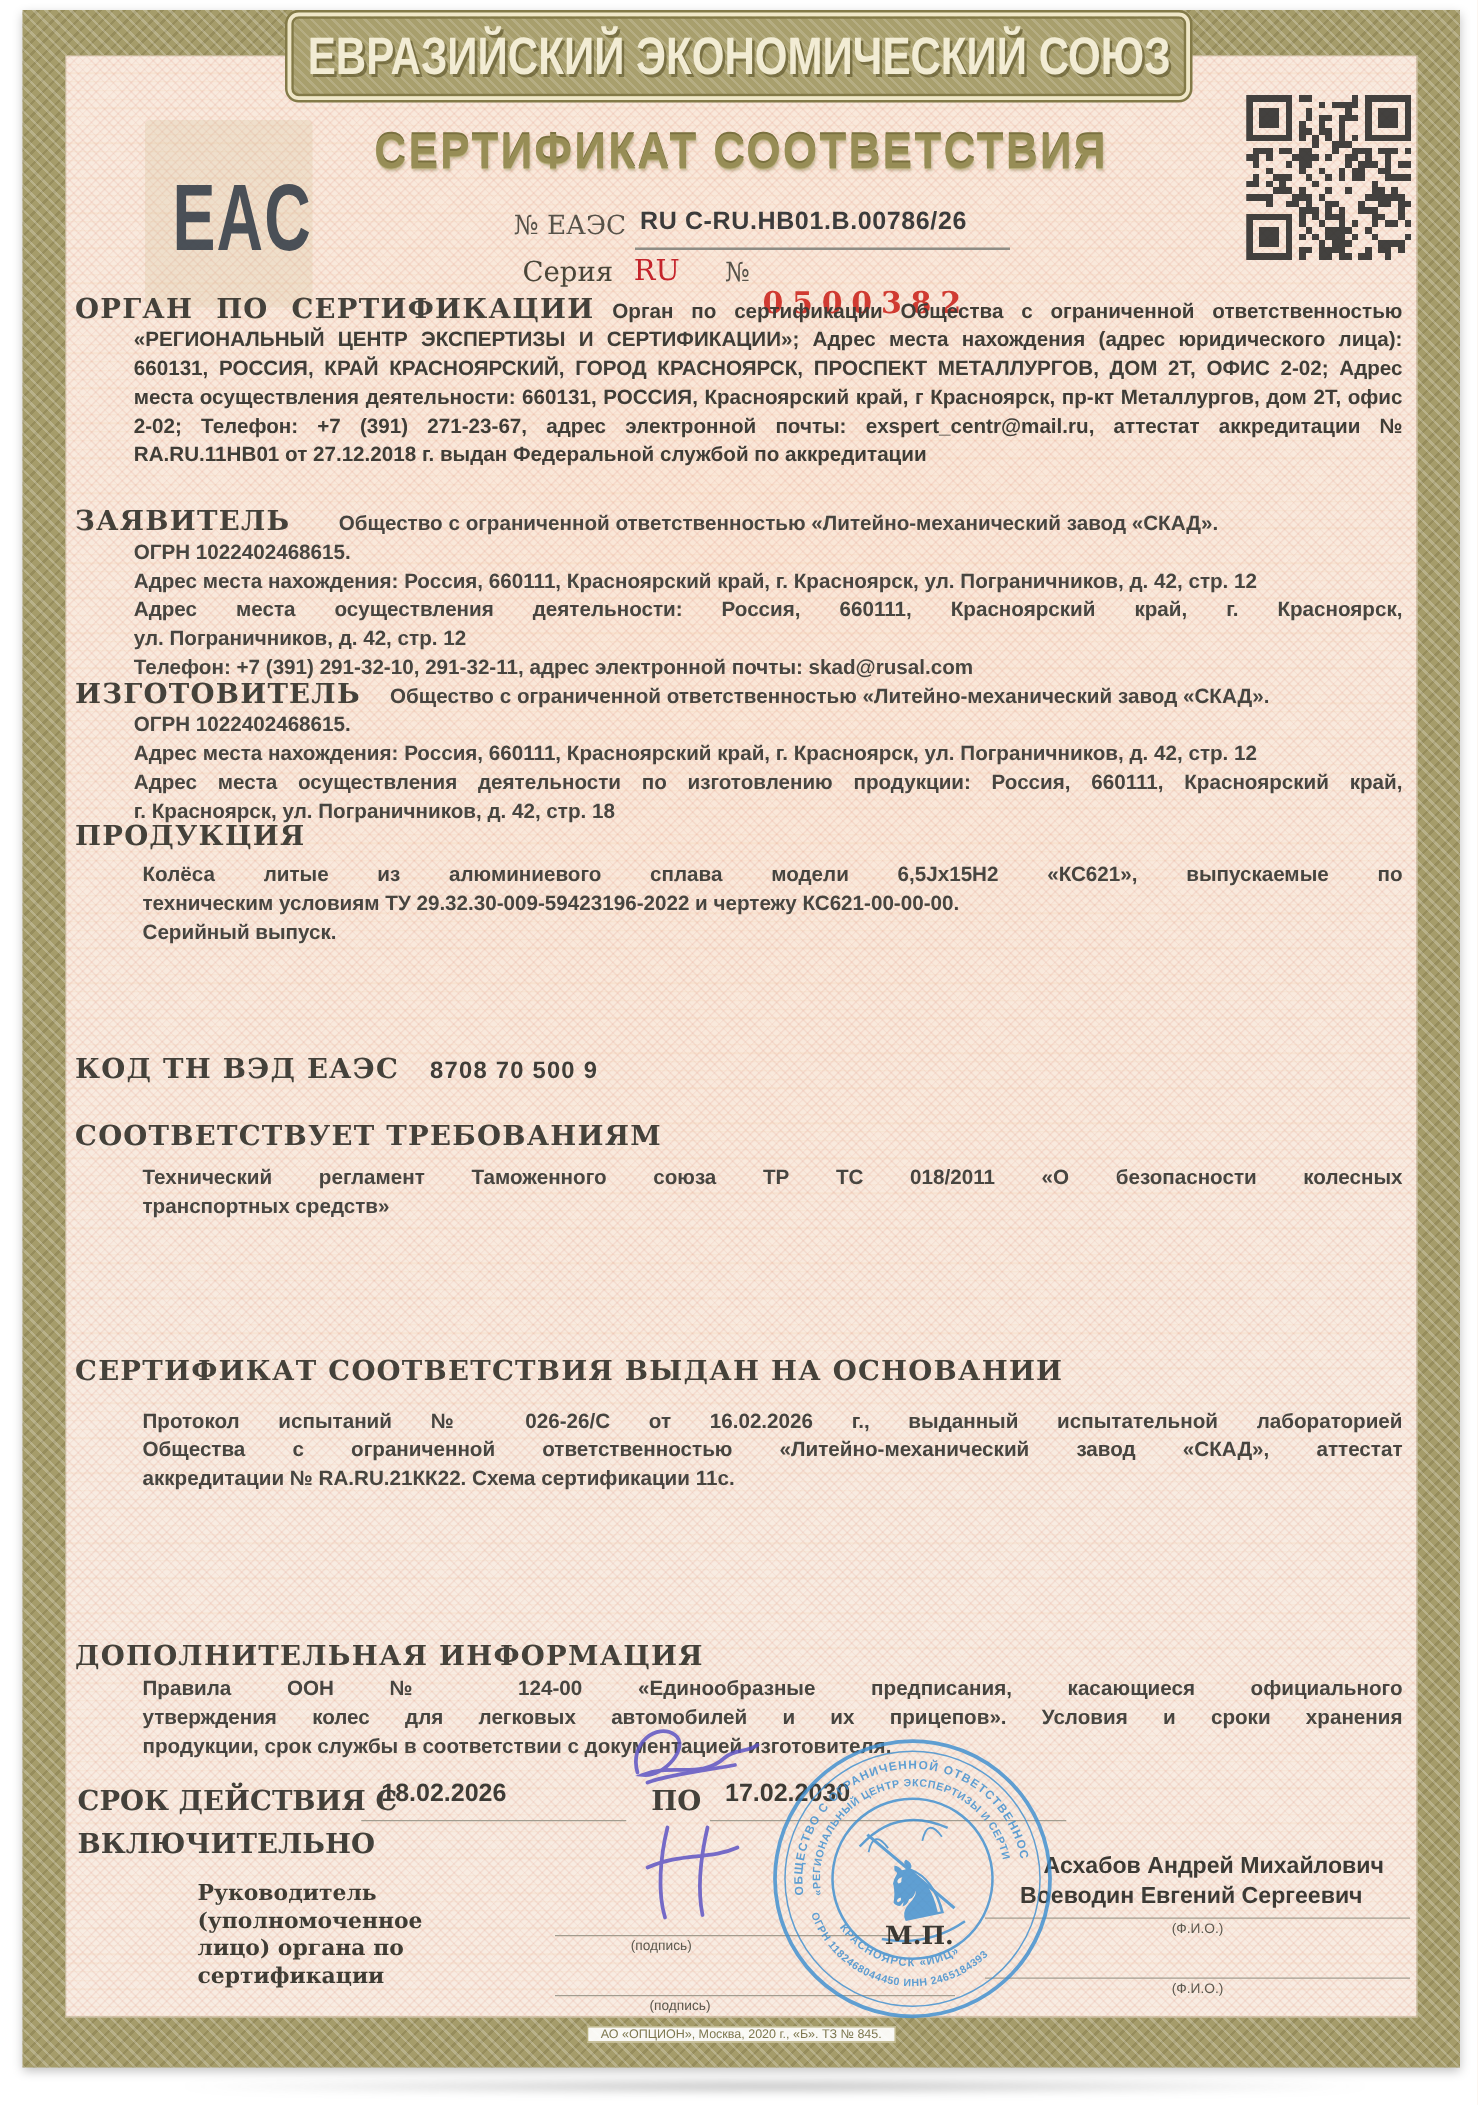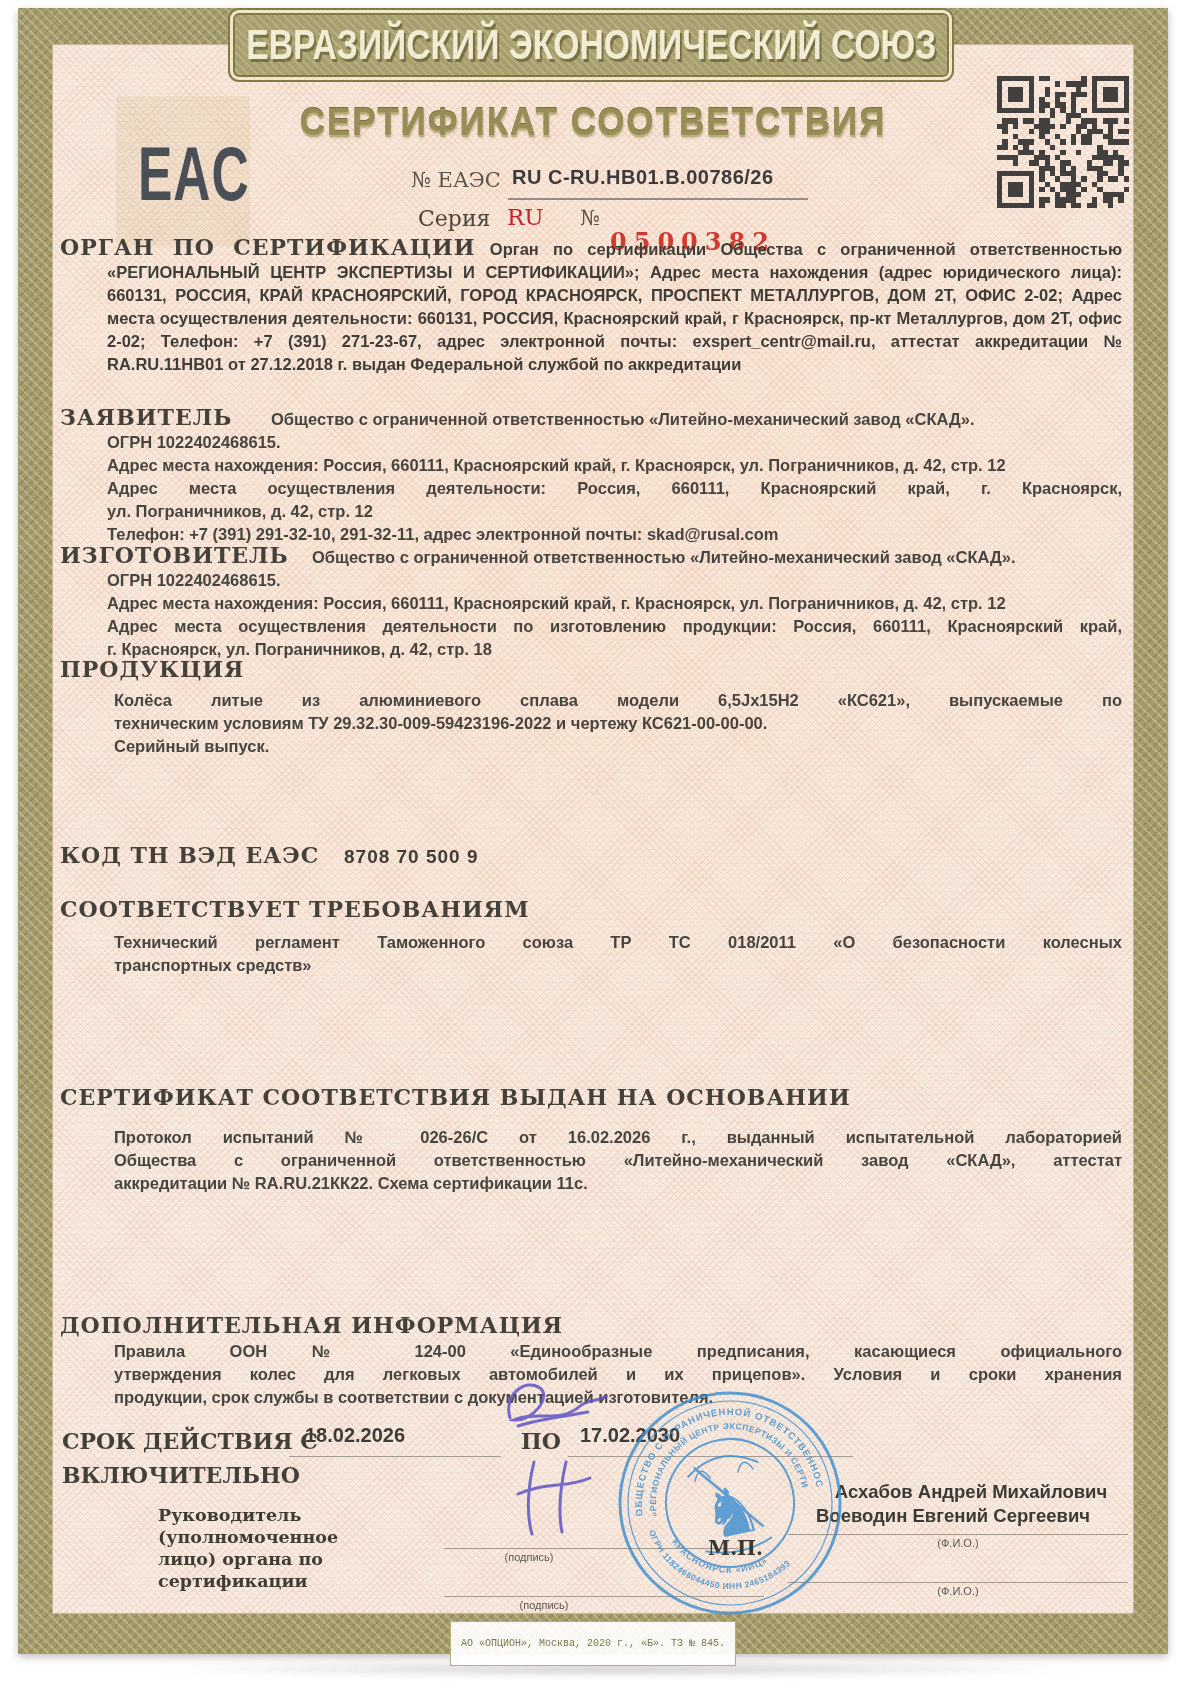--- a/index.html
+++ b/index.html
@@ -94,22 +94,22 @@
   #fiocap1{left:770px;top:1529px;width:340px;text-align:center;}
   #fiocap2{left:770px;top:1577px;width:340px;text-align:center;}
   .sig-name{position:absolute;left:760px;width:350px;text-align:center;font-size:18.5px;font-weight:bold;color:#3c3a35;}
   #name1{top:1497px;}
   #name2{top:1473px;padding-left:18px;}
   .mp{position:absolute;left:690px;top:1528px;font-family:"DejaVu Serif",serif;font-weight:bold;font-size:20px;color:#3a3833;z-index:5;}
   .stamp{position:absolute;left:592px;top:1375px;width:240px;height:240px;opacity:.82;z-index:3;}
   .autograph{position:absolute;left:430px;top:1358px;width:220px;height:185px;z-index:4;}
   
   .footer-box{position:absolute;left:50%;transform:translateX(-50%);top:1613px;
-       background:rgba(255,255,255,.93);border:1px solid #b7ae7c;padding:16px 10px;
-       font-size:10px;color:#7d774f;white-space:nowrap;z-index:2;font-family:Liberation Mono, monospace;}
+       background:rgba(255,255,255,.93);border:1px solid #b7ae7c;padding:0 10px;
+       font-size:10px;color:#7d774f;white-space:nowrap;z-index:2;}
   .page-shadow{position:absolute;left:130px;top:1664px;width:980px;height:10px;
        background:radial-gradient(ellipse at center, rgba(80,80,80,.5), transparent 70%);
        filter:blur(4px);}
 </style>
 </head>
 <body>
 
 <div class="sheet">
   <div class="inner"></div>
 

